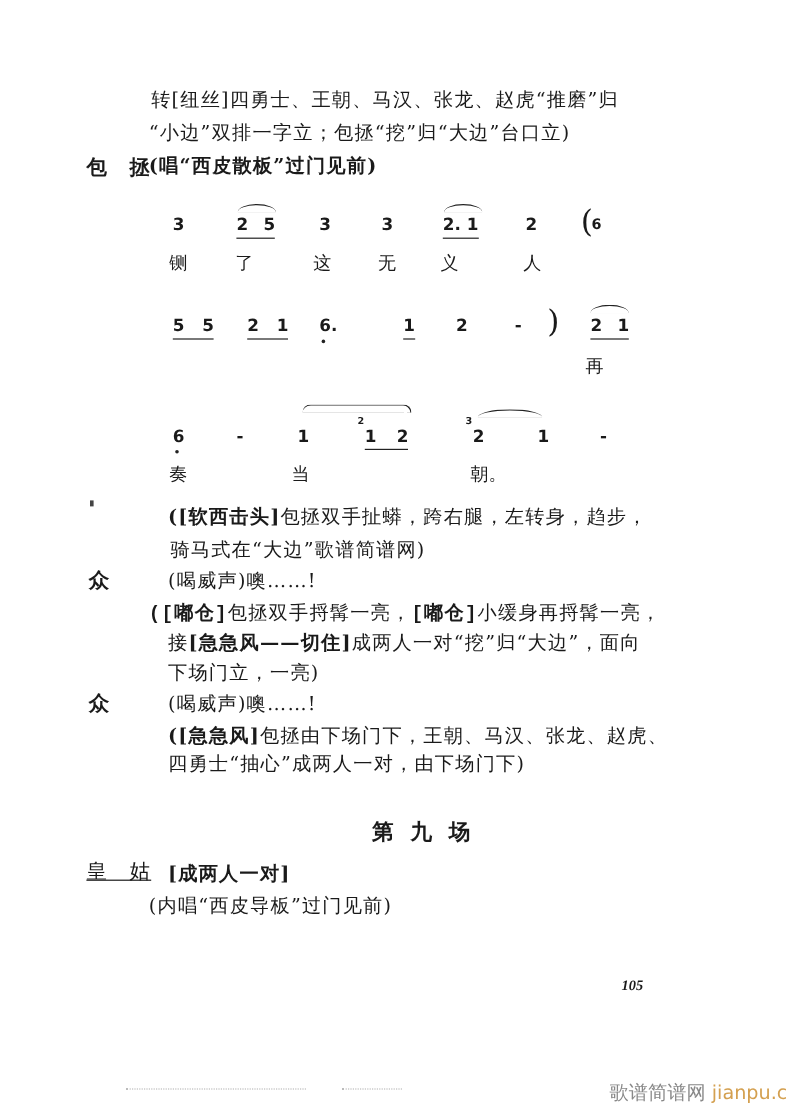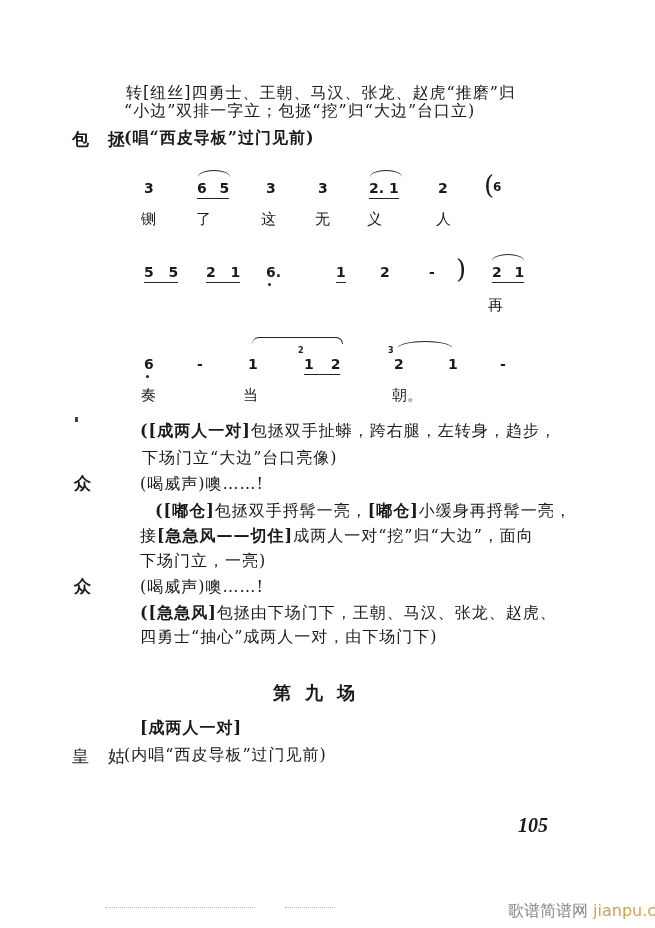--- a/index.html
+++ b/index.html
@@ -11,39 +11,39 @@
     .line { font-size: 16px; letter-spacing: 1px; }
     .bold { font-weight: bold; }
     .role { font-size: 17px; font-weight: bold; letter-spacing: 1px; }
     .num { font-family: "DejaVu Sans", "Liberation Sans", sans-serif; font-weight: bold; font-size: 14px; }
     .lyric { font-size: 15px; }
     .uline { border-bottom: 1.5px solid #222; padding-bottom: 2px; }
     .slur { position: absolute; border-top: 1.5px solid #222; border-radius: 50% 50% 0 0 / 100% 100% 0 0; height: 6px; }
     .dot-below { position: absolute; width: 3px; height: 3px; background: #222; border-radius: 50%; }
     .grace { position: absolute; font-family: "DejaVu Sans", sans-serif; font-weight: bold; font-size: 8px; }
     .paren { position: absolute; font-size: 26px; font-family: "DejaVu Serif", serif; }
-    .title { font-size: 18px; font-weight: bold; letter-spacing: 14px; }
-    .pagenum { font-family: "Liberation Serif", serif; font-weight: bold; font-style: italic; font-size: 20px; }
+    .title { font-size: 18px; font-weight: bold; letter-spacing: 14px; margin-left: 37px; }
+    .pagenum { font-family: "Liberation Serif", serif; font-weight: bold; font-style: italic; font-size: 12px; }
     .watermark { font-size: 16px; color: #888; font-family: "DejaVu Serif", serif; }
     .watermark .domain { color: #d4a050; font-family: "DejaVu Sans", sans-serif; }
     .speck { position: absolute; background: #444; }
   </style>
 </head>
 <body>
 
-<div class="abs line" style="left:126px; top:83px;">转[纽丝]四勇士、王朝、马汉、张龙、赵虎“推磨”归</div>
+<div class="abs line" style="left:126px; top:73px;">转[纽丝]四勇士、王朝、马汉、张龙、赵虎“推磨”归</div>
 <div class="abs line" style="left:124px; top:101px;">“小边”双排一字立；包拯“挖”归“大边”台口立)</div>
 
 <div class="abs role" style="left:72px; top:128px;">包　拯</div>
-<div class="abs line bold" style="left:124px; top:128px;">(唱“西皮导板”过门见前)</div>
+<div class="abs line bold" style="left:124px; top:128px;">(唱“西皮散板”过门见前)</div>
 
 <div>
   <span class="abs num" style="left:144px; top:180px;">3</span>
   <span class="slur" style="left:198px; top:170px; width:32px;"></span>
-  <span class="abs num uline" style="left:197px; top:180px; word-spacing:8px;">6 5</span>
+  <span class="abs num uline" style="left:197px; top:180px; word-spacing:8px;">2 5</span>
   <span class="abs num" style="left:266px; top:180px;">3</span>
   <span class="abs num" style="left:318px; top:180px;">3</span>
   <span class="slur" style="left:370px; top:170px; width:32px;"></span>
   <span class="abs num uline" style="left:369px; top:180px;">2. 1</span>
   <span class="abs num" style="left:438px; top:180px;">2</span>
   <span class="paren" style="left:484px; top:170px;">(</span>
   <span class="abs num" style="left:493px; top:180px; font-size:12px;">6</span>
 
   <span class="abs lyric" style="left:141px; top:210px;">铡</span>
   <span class="abs lyric" style="left:196px; top:210px;">了</span>
@@ -84,48 +84,48 @@
   <span class="abs num" style="left:500px; top:356px;">-</span>
 
   <span class="abs lyric" style="left:141px; top:386px;">奏</span>
   <span class="abs lyric" style="left:243px; top:386px;">当</span>
   <span class="abs lyric" style="left:392px; top:386px;">朝。</span>
 </div>
 
 <div class="speck" style="left:75px; top:417px; width:3px; height:5px;"></div>
 
 <div class="abs line" style="left:140px; top:421px;">
-  <span class="bold">([成两人一对]</span><span>包拯双手扯蟒，跨右腿，左转身，趋步，</span>
+  <span class="bold">([软西击头]</span><span>包拯双手扯蟒，跨右腿，左转身，趋步，</span>
 </div>
-<div class="abs line" style="left:142px; top:448px;">下场门立“大边”台口亮像)</div>
+<div class="abs line" style="left:142px; top:448px;">骑马式在“大边”歌谱简谱网)</div>
 
 <div class="abs role" style="left:74px; top:472px;">众</div>
 <div class="abs line" style="left:140px; top:474px;">(喝威声)噢……!</div>
 
-<div class="abs line" style="left:155px; top:501px;">
+<div class="abs line" style="left:124px; top:501px;font-family:Liberation Mono, monospace;">
   <span class="bold">([嘟仓]</span><span>包拯双手捋髯一亮，</span><span class="bold">[嘟仓]</span><span>小缓身再捋髯一亮，</span>
 </div>
 <div class="abs line" style="left:140px; top:526px;">
   <span>接</span><span class="bold">[急急风——切住]</span><span>成两人一对“挖”归“大边”，面向</span>
 </div>
 <div class="abs line" style="left:140px; top:551px;">下场门立，一亮)</div>
 
 <div class="abs role" style="left:74px; top:575px;">众</div>
 <div class="abs line" style="left:140px; top:577px;">(喝威声)噢……!</div>
 
 <div class="abs line" style="left:140px; top:603px;">
   <span class="bold">([急急风]</span><span>包拯由下场门下，王朝、马汉、张龙、赵虎、</span>
 </div>
 <div class="abs line bold" style="left:140px; top:627px; font-weight:normal;">四勇士“抽心”成两人一对，由下场门下)</div>
 
 <div class="abs title" style="left:273px; top:681px;">第九场</div>
 
 <div class="abs line bold" style="left:140px; top:718px;">[成两人一对]</div>
 
-<div class="abs role" style="left:72px; top:745px; font-weight:normal;">皇　姑</div>
+<div class="abs role" style="left:72px; top:715px; font-weight:normal;text-decoration:underline;">皇　姑</div>
 <div class="abs line" style="left:124px; top:745px;">
   <span>(内唱“西皮导板”过门见前)</span>
 </div>
 
 <div class="abs pagenum" style="left:518px; top:814px;">105</div>
 
 <div class="abs" style="left:105px; top:907px; width:150px; height:1px; border-top:1px dotted #bbb;"></div>
 <div class="abs" style="left:285px; top:907px; width:50px; height:1px; border-top:1px dotted #bbb;"></div>
 
 <div class="abs watermark" style="left:508px; top:901px;">

